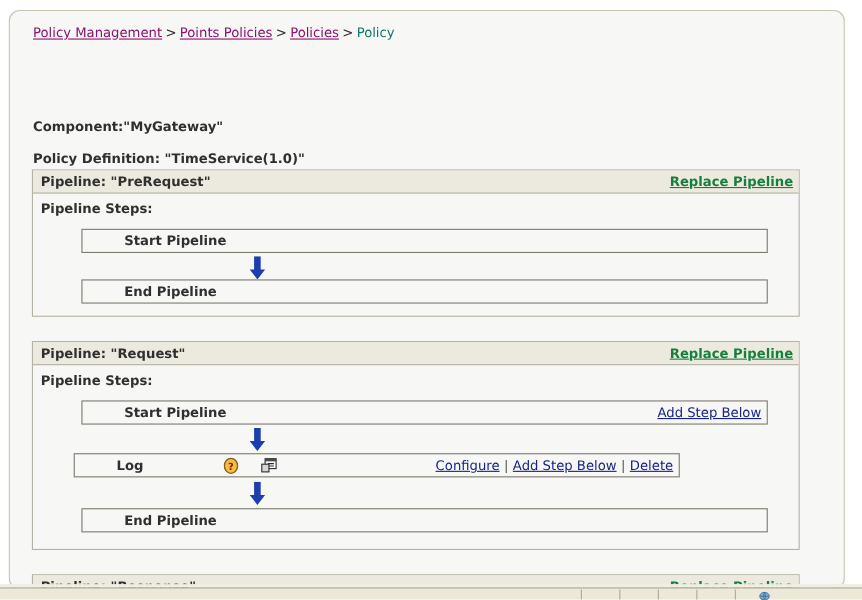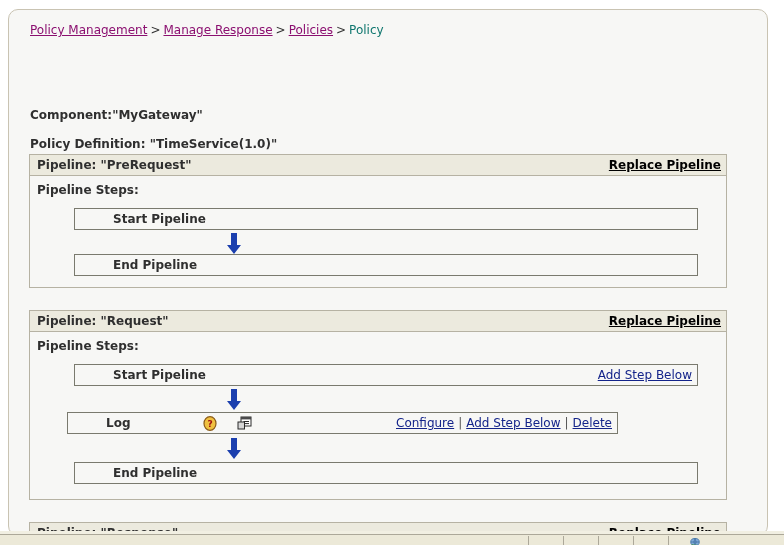--- a/index.html
+++ b/index.html
@@ -117,21 +117,21 @@
     font-weight: bold;
     color: #2f2f2f;
     white-space: nowrap;
   }
   .replace-link {
     position: absolute;
     right: 5px;
     top: 3px;
     font-size: 12px;
     font-weight: bold;
-    color: #000000;
+    color: #15803d;
     text-decoration: underline;
     white-space: nowrap;
     padding-left: 16px;
   }
   .panel-body {
     position: relative;
     text-align: right;
   }
   .steps-label {
     position: absolute;
@@ -241,21 +241,21 @@
     background: #f1efe2;
   }
 </style>
 </head>
 <body>
 
 <div class="page-frame">
 <div class="page-inner">
 
   <div class="breadcrumb">
-    <a href="#">Policy Management</a><span class="sep">&gt;</span><a href="#">Manage Response</a><span class="sep">&gt;</span><a href="#">Policies</a><span class="sep">&gt;</span><span class="current">Policy</span>
+    <a href="#">Policy Management</a><span class="sep">&gt;</span><a href="#">Points Policies</a><span class="sep">&gt;</span><a href="#">Policies</a><span class="sep">&gt;</span><span class="current">Policy</span>
   </div>
 
 
   <div class="meta-line meta-component">Component:"MyGateway"</div>
   <div class="meta-line meta-policy">Policy Definition: "TimeService(1.0)"</div>
 
   <div class="pipeline-panel" style="top:144px; height:134px;">
     <div class="panel-header">
       <span class="panel-title">Pipeline: "PreRequest"</span>
       <a href="#" class="replace-link">Replace Pipeline</a>

